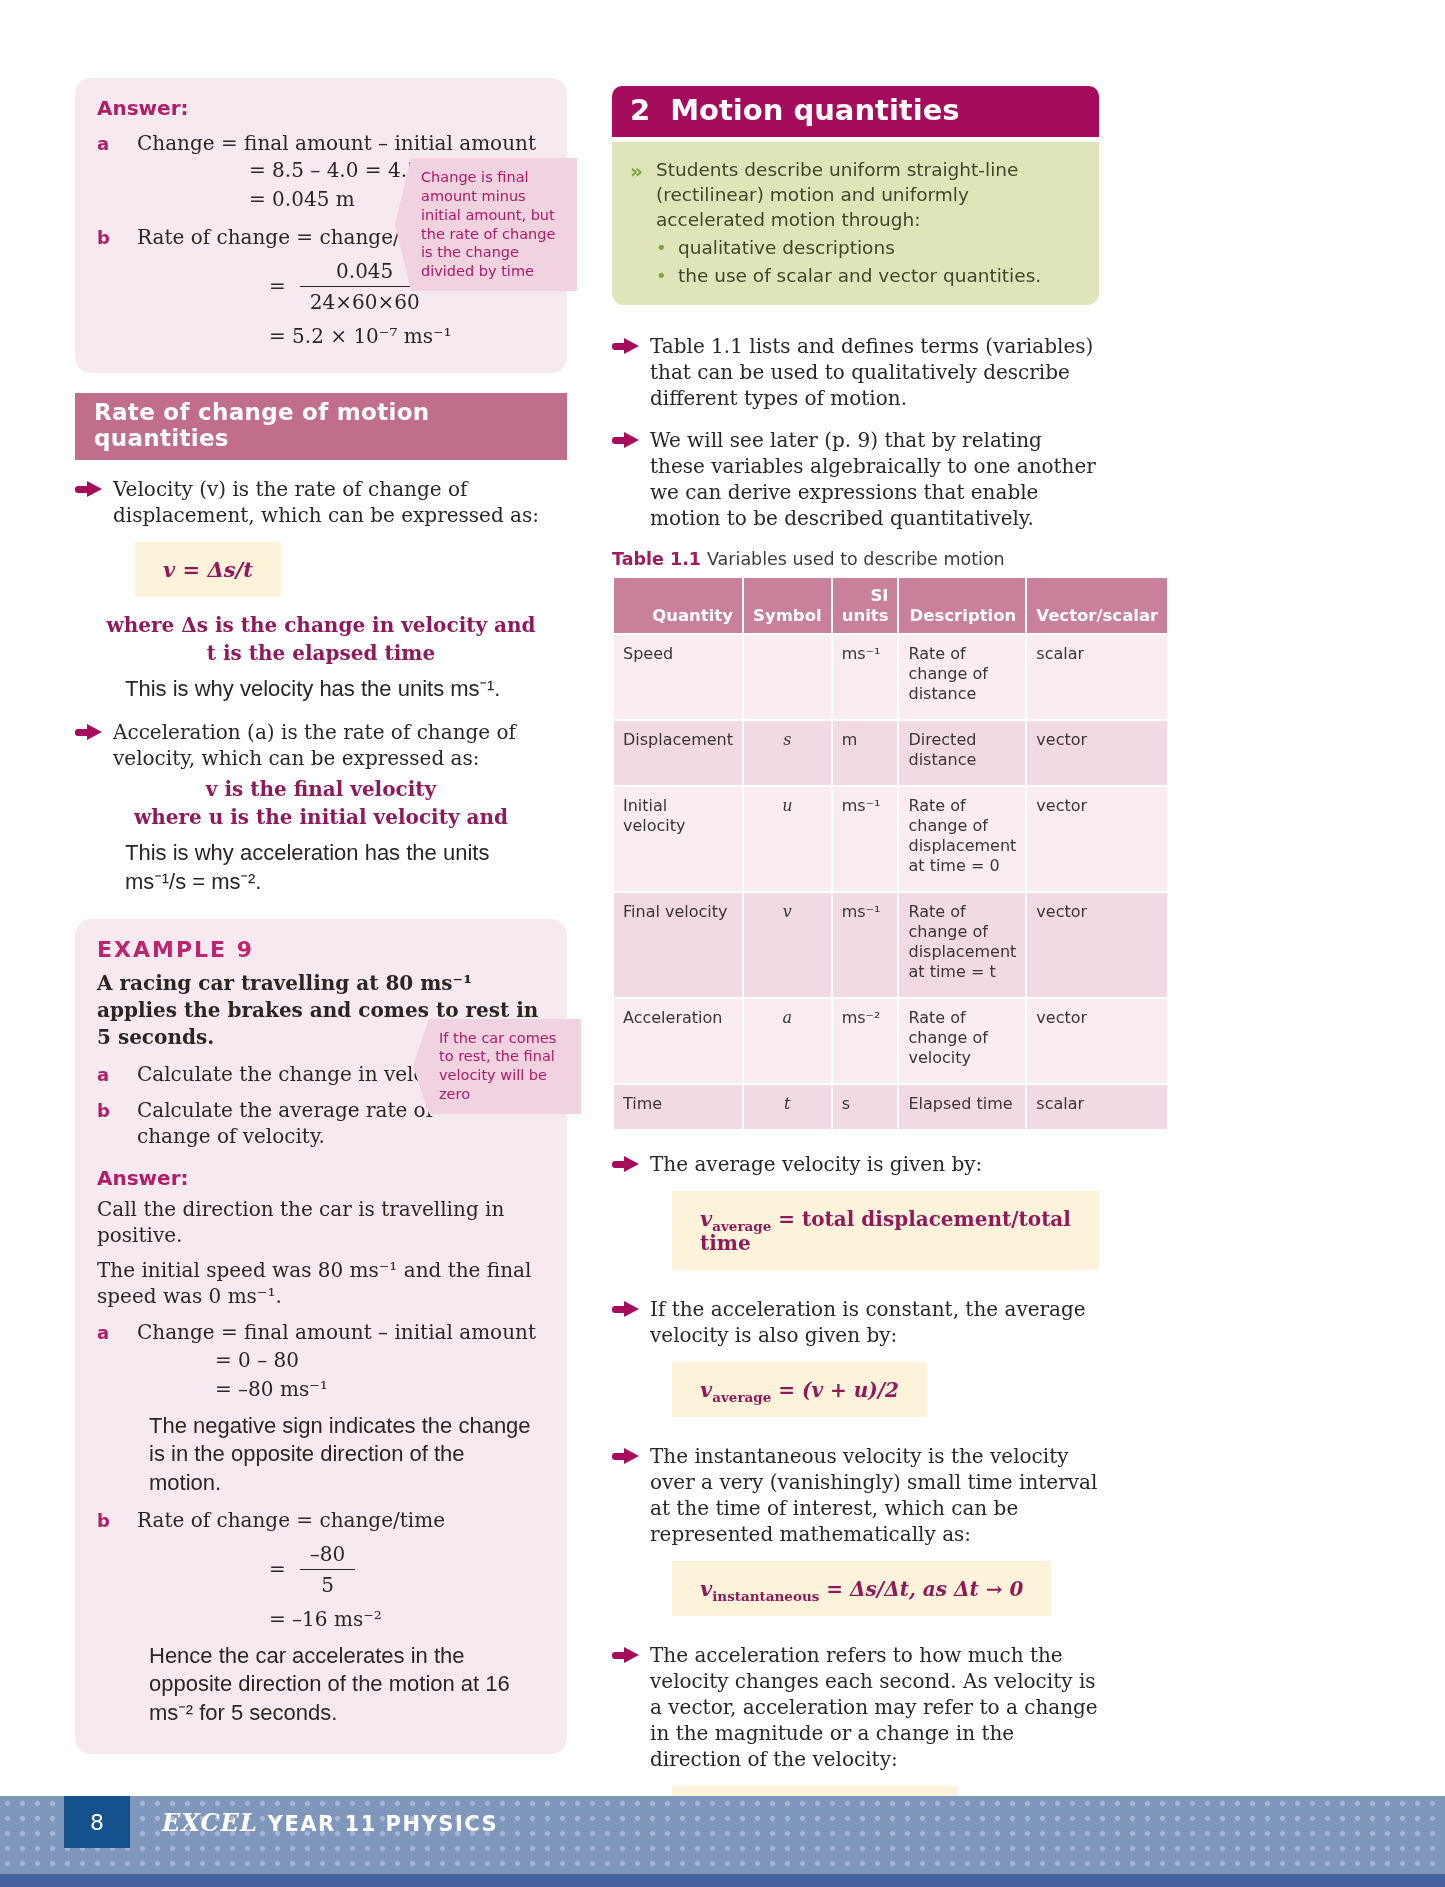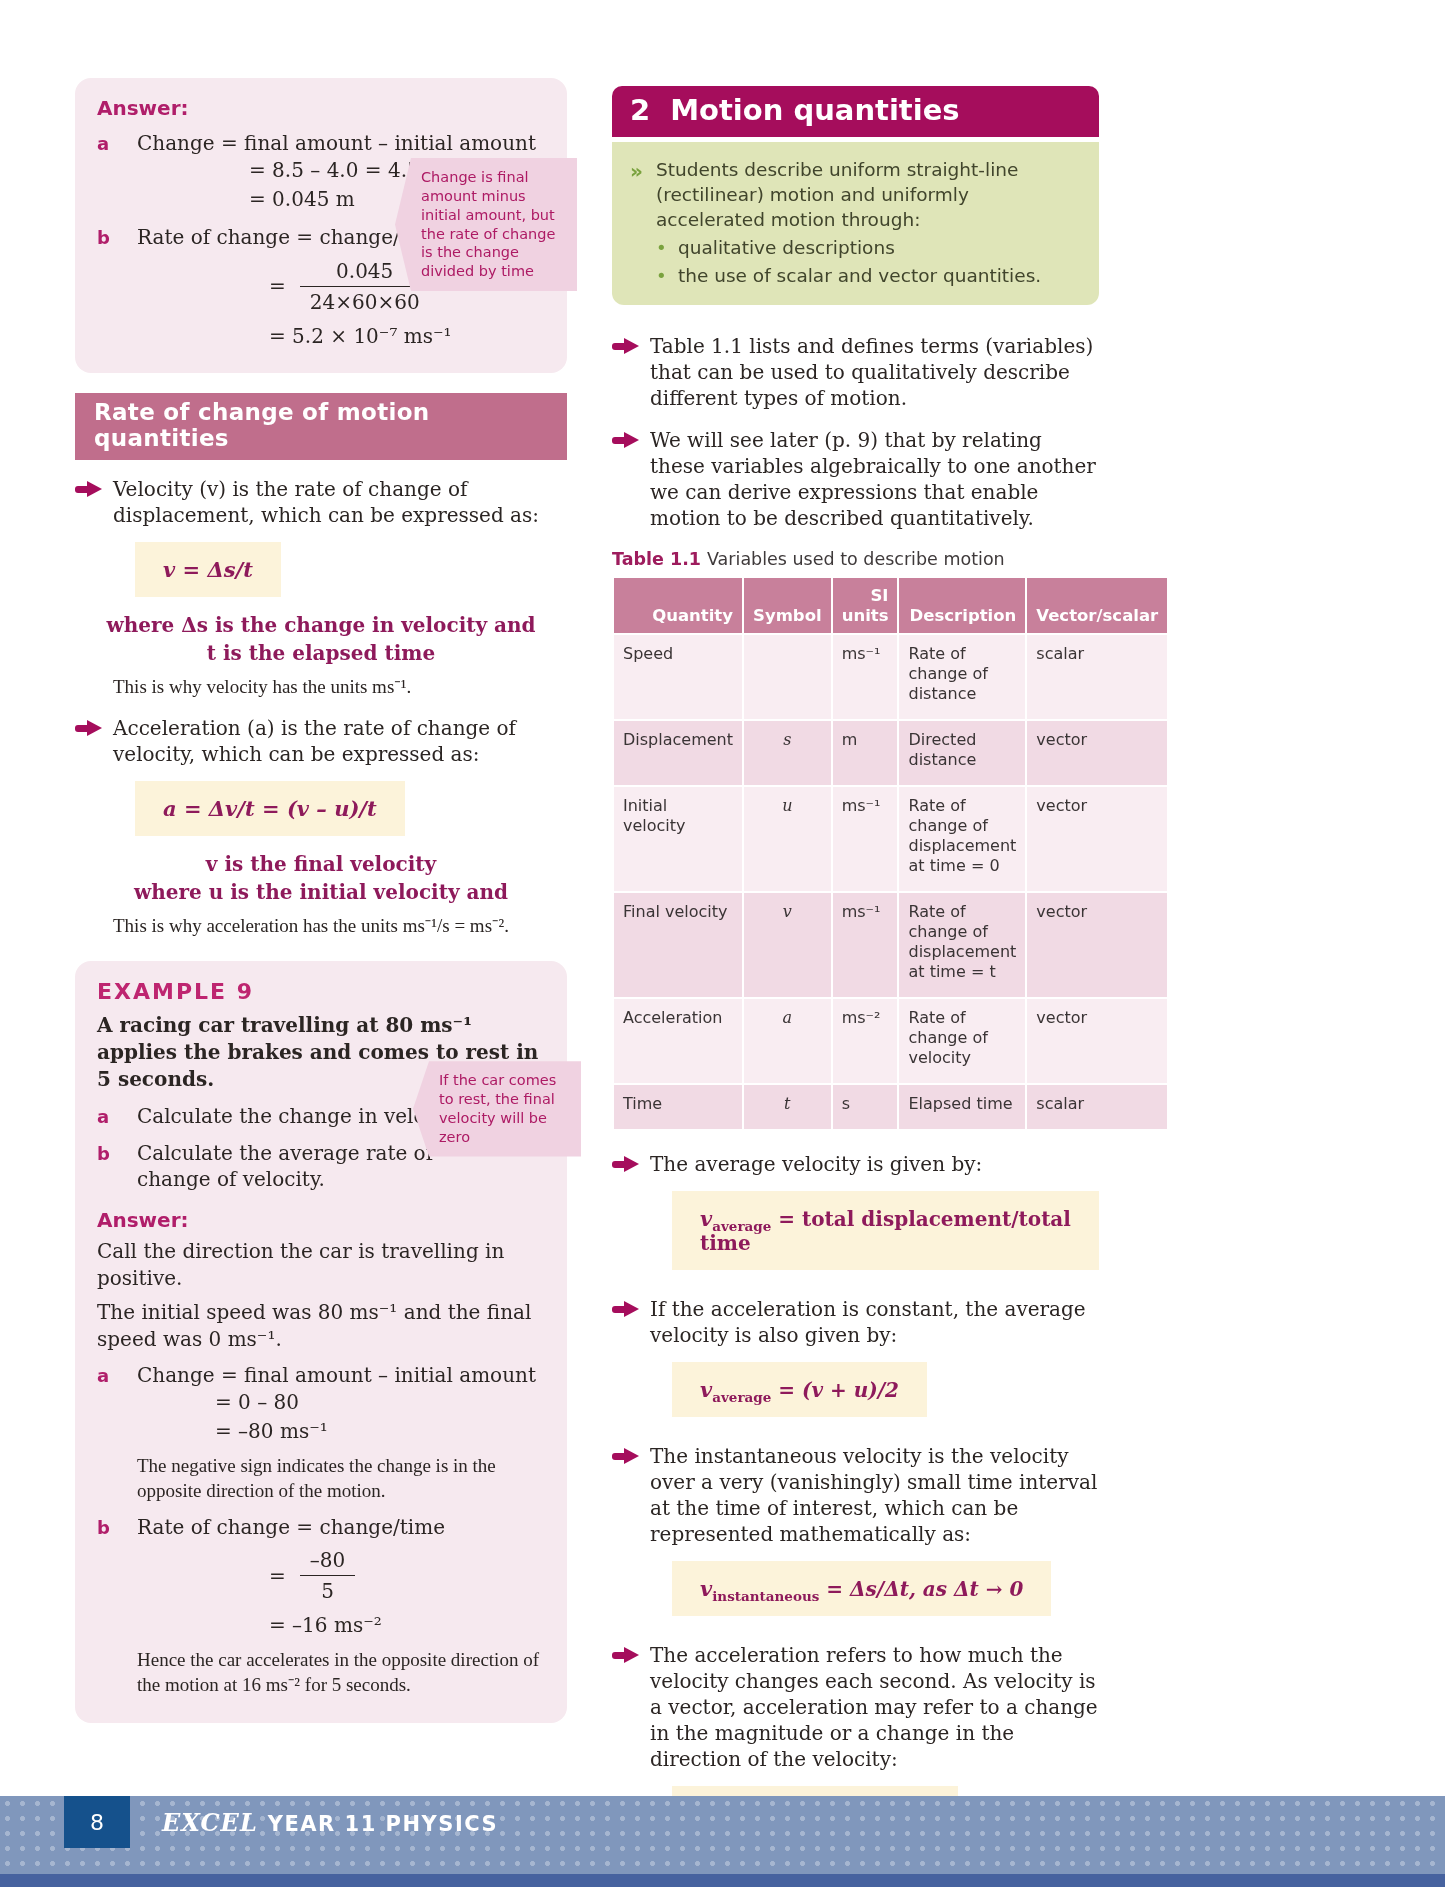--- a/index.html
+++ b/index.html
@@ -45,22 +45,22 @@
   .fmain{font-family:"DejaVu Serif","Liberation Serif",serif;font-weight:bold;font-style:italic;
          font-size:21px;color:#8e1a5b}
   .fvar{font-family:"DejaVu Serif","Liberation Serif",serif;font-weight:bold;font-style:italic;
         font-size:21px;color:#8e1a5b}
   .fsub{font-family:"DejaVu Serif","Liberation Serif",serif;font-weight:bold;font-size:13.5px;
         color:#8e1a5b;position:relative;top:5px}
   .frest{font-family:"DejaVu Serif","Liberation Serif",serif;font-weight:bold;font-size:20px;color:#8e1a5b}
   .frest.it{font-style:italic}
   .where{text-align:center;font-family:"DejaVu Serif","Liberation Serif",serif;font-weight:bold;
          font-size:20px;color:#8e1a5b;line-height:1.4;margin:4px 0 8px}
-  .note{font-family:Liberation Serif, serif;font-size:19px;line-height:1.3;
-        padding-left:38px;margin:8px 0 4px}
+  .note{font-family:Liberation Sans, sans-serif;font-size:22px;line-height:1.3;
+        padding-left:38px;margin:8px 12px 4px}
 
   
   .example-box{margin-top:22px}
   .ex-title{color:#be2570;font-weight:bold;font-size:22px;letter-spacing:2px;margin-bottom:8px}
   .ex-problem{font-family:"DejaVu Serif","Liberation Serif",serif;font-weight:bold;font-size:20px;line-height:1.35}
   .ex-bwrap{width:310px}
 
   
   .chapter-head{background:#a50d5c;color:#fff;border-radius:10px 10px 0 0;padding:7px 18px 10px;
                 display:flex;gap:20px;font-weight:bold;font-size:29px}
@@ -148,23 +148,20 @@
       <div>t is the elapsed time</div>
     </div>
     <div class="note">This is why velocity has the units ms⁻¹.</div>
 
     
     <div class="rpoint">
       <span class="arrow-ico"></span>
       <div class="ptext">Acceleration (a) is the rate of change of velocity, which can be expressed as:</div>
     </div>
 
-    <div class="fbox">
-      <span class="fmain">a = Δv/t = (v – u)/t</span>
-    </div>
 
     <div class="where">
       <div>v is the final velocity</div>
       <div>where u is the initial velocity and</div>
     </div>
     <div class="note">This is why acceleration has the units ms⁻¹/s = ms⁻².</div>
 
     
     <div class="pink-box example-box">
       <div class="ex-title">EXAMPLE 9</div>

